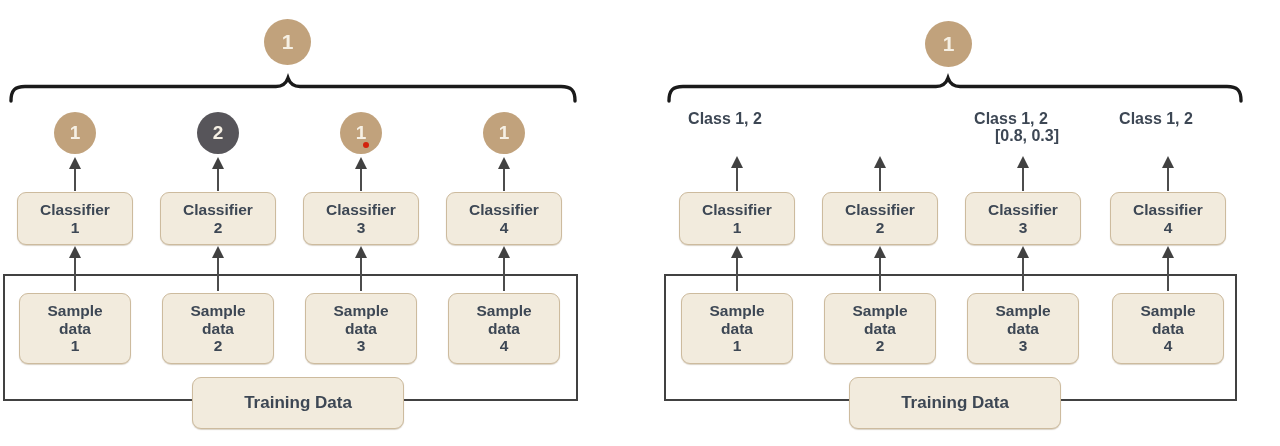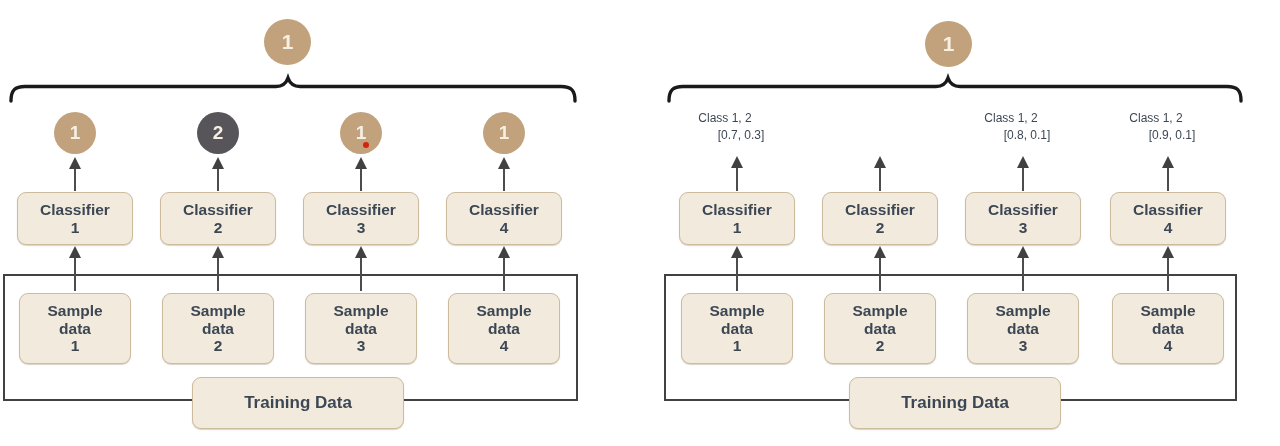--- a/index.html
+++ b/index.html
@@ -49,21 +49,21 @@
   .training-box{width:212px;height:52px;top:377px;font-size:17px;z-index:3;}
 
   
   .data-frame{position:absolute;top:274px;height:127px;border:2px solid #414141;}
   #diagram-left .data-frame{left:3px;width:575px;}
   #diagram-right .data-frame{left:24px;width:573px;}
   .arrow{z-index:2;}
 
   
   .pred-label{position:absolute;top:110px;width:140px;color:var(--text);
-              font-weight:normal;font-size:12px;line-height:17px;text-align:center;}
+              font-weight:bold;font-size:16px;line-height:17px;text-align:center;}
   .pred-label .l1{display:block;transform:translateX(-12px);}
   .pred-label .l2{display:block;transform:translateX(4px);}
 </style>
 </head>
 <body>
 
 <div class="canvas">
 
   <div class="diagram" id="diagram-left">
 
@@ -161,31 +161,29 @@
   <div class="diagram" id="diagram-right">
 
     <div class="badge badge-top" style="left:285px;top:21px;">1</div>
 
     <svg class="brace" style="left:26px;top:76px;" width="578" height="28" viewBox="0 0 578 28">
       <path d="M 3 25 C 3 14 7 10.5 17 10.5 L 270 10.5 Q 279 10.5 282 2 Q 285 10.5 294 10.5 L 561 10.5 C 571 10.5 575 14 575 25"></path>
     </svg>
 
     <div class="pred-label" style="left:27px;">
       <span class="l1">Class 1, 2</span>
-      <span class="l2">[0.7, 0.3]</span>
     </div>
     <div class="pred-label" style="left:170px;">
     </div>
     <div class="pred-label" style="left:313px;">
       <span class="l1">Class 1, 2</span>
-      <span class="l2">[0.8, 0.1]</span>
+      <span class="l2">[0.8, 0.3]</span>
     </div>
     <div class="pred-label" style="left:458px;">
       <span class="l1">Class 1, 2</span>
-      <span class="l2">[0.9, 0.1]</span>
     </div>
 
     <div class="arrow" style="left:90px;top:156px;height:35px;">
         <span class="head"></span>
         <span class="shaft"></span>
       </div>
     <div class="arrow" style="left:233px;top:156px;height:35px;">
         <span class="head"></span>
         <span class="shaft"></span>
       </div>

